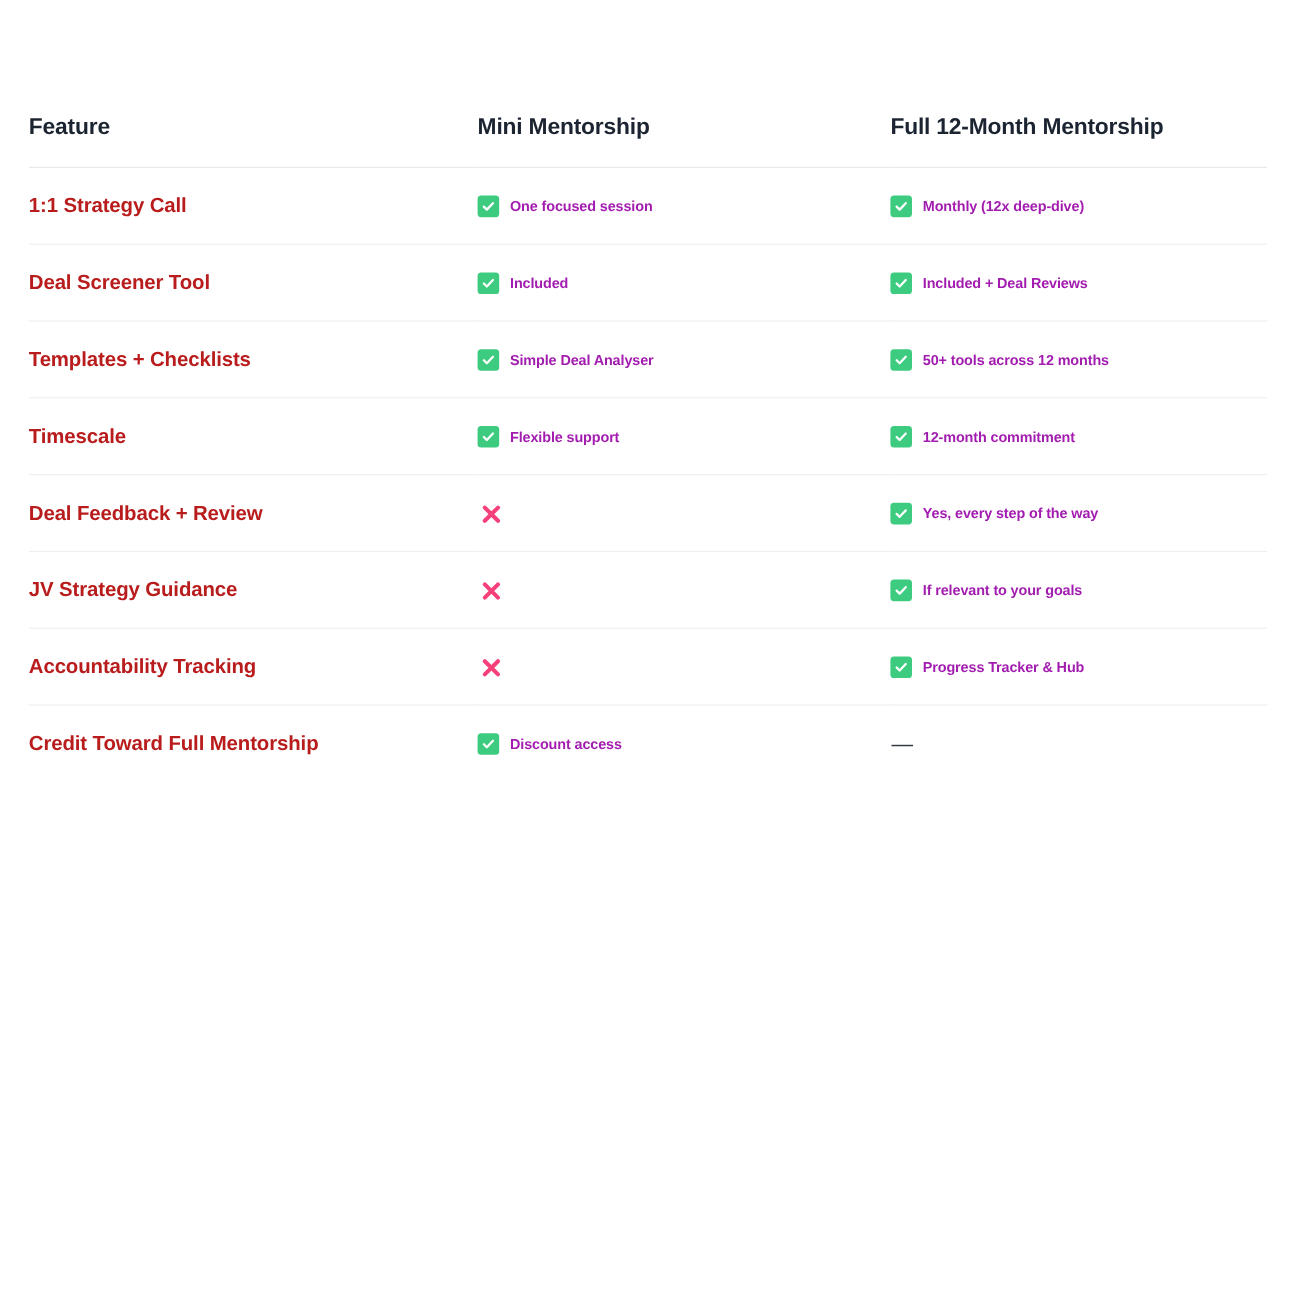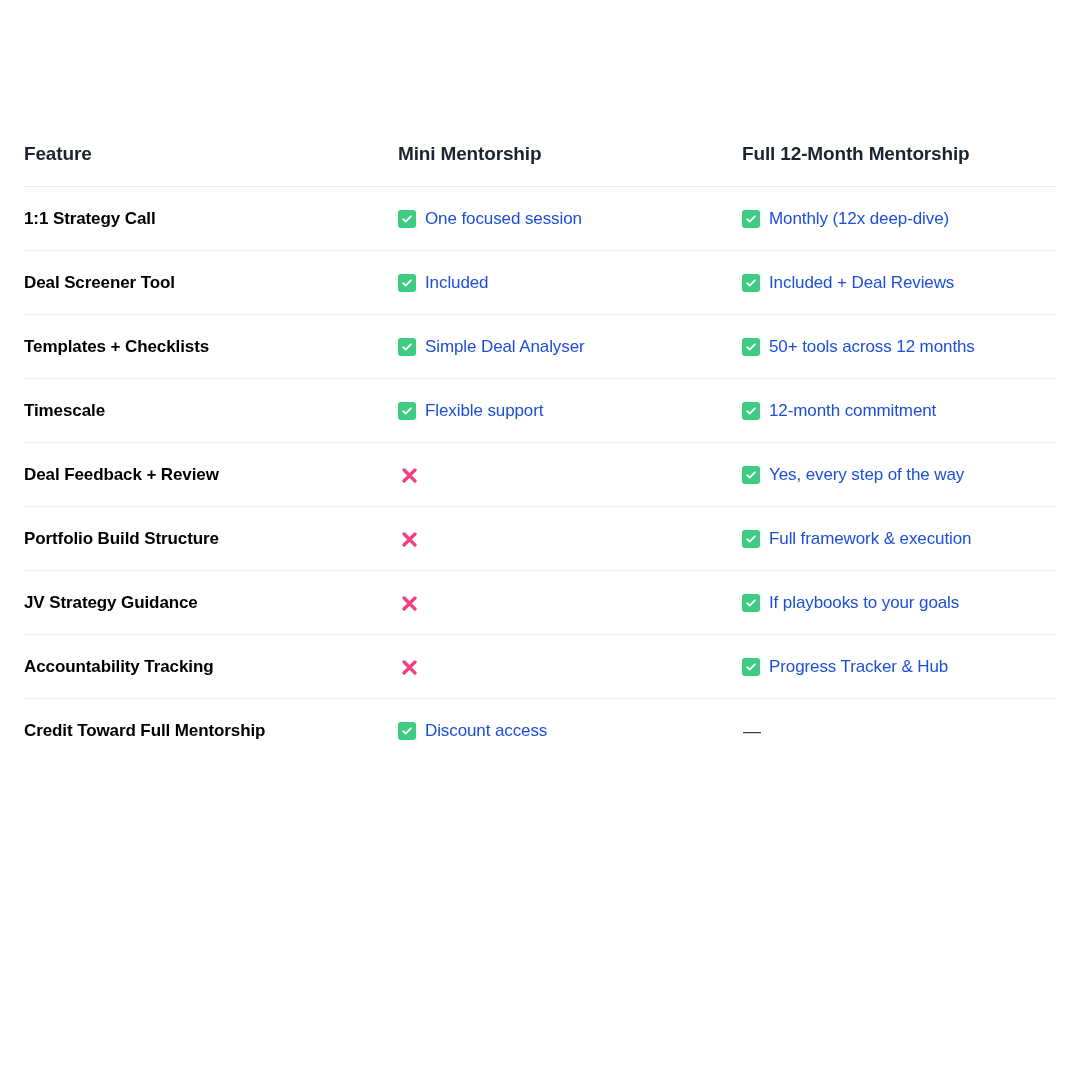--- a/index.html
+++ b/index.html
@@ -19,21 +19,20 @@
     height: 1080px;
     box-sizing: border-box;
     padding: 96px 24px 0 24px;
     position: relative;
   }
 
   .comparison-table {
     width: 1032px;
     border-collapse: collapse;
     table-layout: fixed;
-    margin-top: 47px;
   }
 
   .comparison-table col.col-feature { width: 374px; }
   .comparison-table col.col-mini    { width: 344px; }
   .comparison-table col.col-full    { width: 314px; }
 
   thead th {
     text-align: left;
     font-size: 19px;
     font-weight: 700;
@@ -52,38 +51,38 @@
     vertical-align: middle;
     height: 24px;
   }
   tbody tr:last-child td {
     border-bottom: none;
   }
 
   .feature-label {
     font-size: 17px;
     font-weight: 700;
-    color: #000000;
+    color: #b91c1c;
     letter-spacing: -0.1px;
     line-height: 24px;
     white-space: nowrap;
   }
 
   .cell-inner {
     display: flex;
     align-items: center;
     gap: 9px;
     line-height: 24px;
     min-height: 24px;
   }
 
   .cell-text {
-    font-size: 17px;
-    font-weight: 400;
-    color: #1d4ed8;
+    font-size: 12px;
+    font-weight: 700;
+    color: #a21caf;
     letter-spacing: -0.1px;
     white-space: nowrap;
   }
 
   
   .icon-check {
     flex: 0 0 auto;
     width: 18px;
     height: 18px;
     border-radius: 3px;
@@ -242,81 +241,59 @@
               <span class="icon-check">
                 <svg width="12" height="12" viewBox="0 0 12 12" aria-hidden="true">
                   <path d="M2.2 6.2 L4.7 8.7 L9.8 3.3" fill="none" stroke="#ffffff" stroke-width="1.9" stroke-linecap="round" stroke-linejoin="round"></path>
                 </svg>
               </span>
               <span class="cell-text">Yes, every step of the way</span>
             </div>
           </td>
         </tr>
         <tr>
-          <td><span class="feature-label">Portfolio Build Structure</span></td>
+          <td><span class="feature-label">JV Strategy Guidance</span></td>
           <td>
             <div class="cell-inner">
               <span class="icon-cross">
                 <svg width="19" height="19" viewBox="0 0 19 19" aria-hidden="true">
                   <path d="M4 4 L15 15 M15 4 L4 15" fill="none" stroke="#f5407a" stroke-width="3.4" stroke-linecap="round"></path>
                 </svg>
               </span>
             </div>
           </td>
           <td>
             <div class="cell-inner">
               <span class="icon-check">
                 <svg width="12" height="12" viewBox="0 0 12 12" aria-hidden="true">
                   <path d="M2.2 6.2 L4.7 8.7 L9.8 3.3" fill="none" stroke="#ffffff" stroke-width="1.9" stroke-linecap="round" stroke-linejoin="round"></path>
                 </svg>
               </span>
-              <span class="cell-text">Full framework &amp; execution</span>
-            </div>
-          </td>
-        </tr>
-        <tr>
-          <td><span class="feature-label">JV Strategy Guidance</span></td>
+              <span class="cell-text">If relevant to your goals</span>
+            </div>
+          </td>
+        </tr>
+        <tr>
+          <td><span class="feature-label">Accountability Tracking</span></td>
           <td>
             <div class="cell-inner">
               <span class="icon-cross">
                 <svg width="19" height="19" viewBox="0 0 19 19" aria-hidden="true">
                   <path d="M4 4 L15 15 M15 4 L4 15" fill="none" stroke="#f5407a" stroke-width="3.4" stroke-linecap="round"></path>
                 </svg>
               </span>
             </div>
           </td>
           <td>
             <div class="cell-inner">
               <span class="icon-check">
                 <svg width="12" height="12" viewBox="0 0 12 12" aria-hidden="true">
                   <path d="M2.2 6.2 L4.7 8.7 L9.8 3.3" fill="none" stroke="#ffffff" stroke-width="1.9" stroke-linecap="round" stroke-linejoin="round"></path>
                 </svg>
               </span>
-              <span class="cell-text">If playbooks to your goals</span>
-            </div>
-          </td>
-        </tr>
-        <tr>
-          <td><span class="feature-label">Accountability Tracking</span></td>
-          <td>
-            <div class="cell-inner">
-              <span class="icon-cross">
-                <svg width="19" height="19" viewBox="0 0 19 19" aria-hidden="true">
-                  <path d="M4 4 L15 15 M15 4 L4 15" fill="none" stroke="#f5407a" stroke-width="3.4" stroke-linecap="round"></path>
-                </svg>
-              </span>
-            </div>
-          </td>
-          <td>
-            <div class="cell-inner">
-              <span class="icon-check">
-                <svg width="12" height="12" viewBox="0 0 12 12" aria-hidden="true">
-                  <path d="M2.2 6.2 L4.7 8.7 L9.8 3.3" fill="none" stroke="#ffffff" stroke-width="1.9" stroke-linecap="round" stroke-linejoin="round"></path>
-                </svg>
-              </span>
               <span class="cell-text">Progress Tracker &amp; Hub</span>
             </div>
           </td>
         </tr>
         <tr>
           <td><span class="feature-label">Credit Toward Full Mentorship</span></td>
           <td>
             <div class="cell-inner">
               <span class="icon-check">
                 <svg width="12" height="12" viewBox="0 0 12 12" aria-hidden="true">

